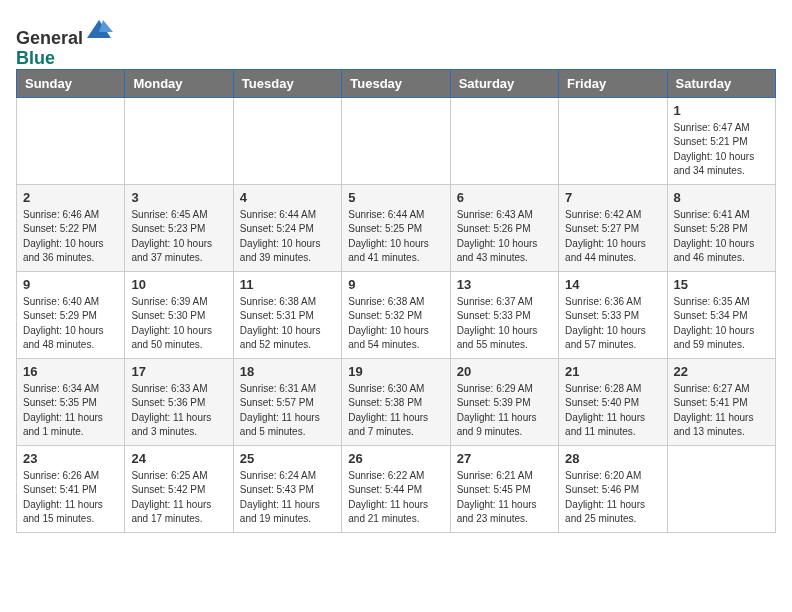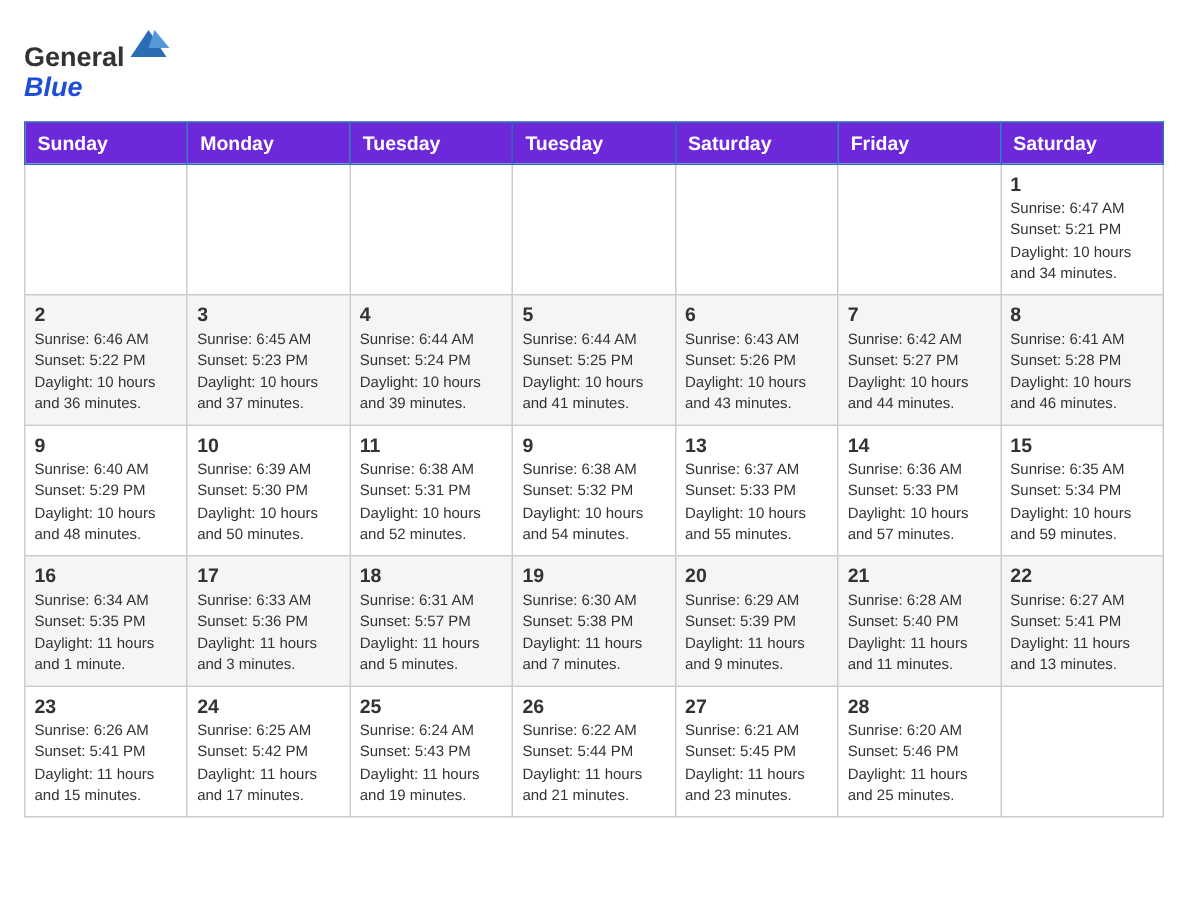--- a/index.html
+++ b/index.html
@@ -7,33 +7,32 @@
       font-family: Arial, sans-serif;
       background: #fff;
       width: 792px;
       min-height: 612px;
       padding: 16px;
     }
     .header {
       display: flex;
       justify-content: space-between;
       align-items: flex-end;
-      margin-bottom: 12px;
     }
     .logo {
       display: flex;
       align-items: center;
     }
     .logo-text {
       font-size: 18px;
       font-weight: bold;
       line-height: 1.1;
     }
     .logo-general { color: #333; }
-    .logo-blue { color: #1d4ed8; font-style: italic; }
+    .logo-blue { color: #0f766e; }
     .logo-icon {
       width: 28px;
       height: 28px;
       margin-left: 2px;
     }
     .title-block {
       text-align: right;
     }
     .month-title {
       font-size: 36px;
@@ -44,21 +43,21 @@
     .location {
       font-size: 15px;
       color: #555;
     }
     .calendar {
       width: 100%;
       border-collapse: collapse;
       border: 1px solid #ccc;
     }
     .calendar th {
-      background-color: #6d28d9;
+      background-color: #737373;
       color: #fff;
       font-size: 13px;
       font-weight: bold;
       padding: 6px 8px;
       text-align: left;
       border: 1px solid #2a6db5;
     }
     .calendar td {
       vertical-align: top;
       border: 1px solid #ccc;

